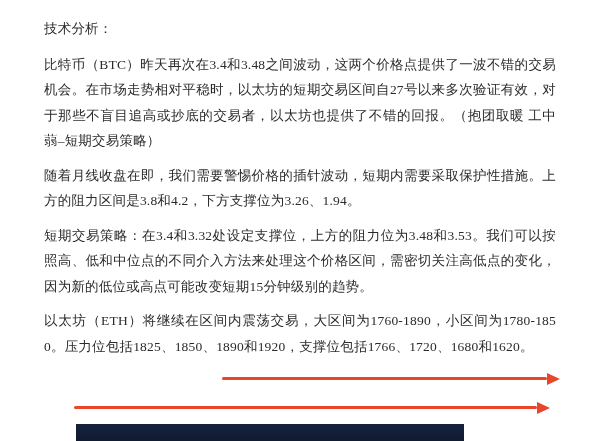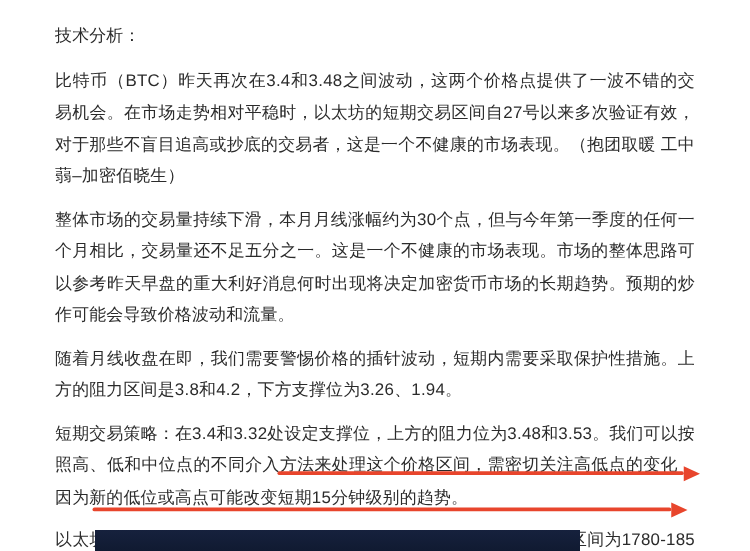--- a/index.html
+++ b/index.html
@@ -14,20 +14,21 @@
     overflow: hidden;
     position: relative;
   }
   .page {
     position: absolute;
     left: 0;
     top: 0;
     width: 600px;
     height: 441px;
     background: #ffffff;
+    font-family: Liberation Serif, serif;
   }
   .side-rail {
     position: absolute;
     top: 0;
     width: 40px;
     height: 441px;
     background: #ffffff;
   }
   .side-rail.left { left: 0; }
   .side-rail.right { right: 0; }
@@ -104,22 +105,21 @@
 </head>
 <body>
 
 <div class="page">
 
   <div class="side-rail left"></div>
   <div class="side-rail right"></div>
 
   <div class="article">
     <p class="para first">技术分析：</p>
-    <p class="para">比特币（BTC）昨天再次在3.4和3.48之间波动，这两个价格点提供了一波不错的交易机会。在市场走势相对平稳时，以太坊的短期交易区间自27号以来多次验证有效，对于那些不盲目追高或抄底的交易者，这是一个不健康的市场表现。（抱团取暖 工中蒻–加密佰晓生）</p>
-    <p class="para">整体市场的交易量持续下滑，本月月线涨幅约为30个点，但与今年第一季度的任何一个月相比，交易量还不足五分之一。这是一个不健康的市场表现。市场的整体思路可以参考昨天早盘的重大利好消息何时出现将决定加密货币市场的长期趋势。预期的炒作可能会导致价格波动和流量。</p>
+    <p class="para">比特币（BTC）昨天再次在3.4和3.48之间波动，这两个价格点提供了一波不错的交易机会。在市场走势相对平稳时，以太坊的短期交易区间自27号以来多次验证有效，对于那些不盲目追高或抄底的交易者，以太坊也提供了不错的回报。（抱团取暖 工中蒻–短期交易策略）</p>
     <p class="para">随着月线收盘在即，我们需要警惕价格的插针波动，短期内需要采取保护性措施。上方的阻力区间是3.8和4.2，下方支撑位为3.26、1.94。</p>
     <p class="para">短期交易策略：在3.4和3.32处设定支撑位，上方的阻力位为3.48和3.53。我们可以按照高、低和中位点的不同介入方法来处理这个价格区间，需密切关注高低点的变化，因为新的低位或高点可能改变短期15分钟级别的趋势。</p>
     <p class="para tight">以太坊（ETH）将继续在区间内震荡交易，大区间为1760-1890，小区间为1780-1850。压力位包括1825、1850、1890和1920，支撑位包括1766、1720、1680和1620。</p>
   </div>
 
   <div class="arrow-wrap" style="top:377px;">
     <div class="arrow">
       <div class="shaft" style="left:178px; width:325px;"></div>
       <div class="head" style="left:503px;"></div>
     </div>

